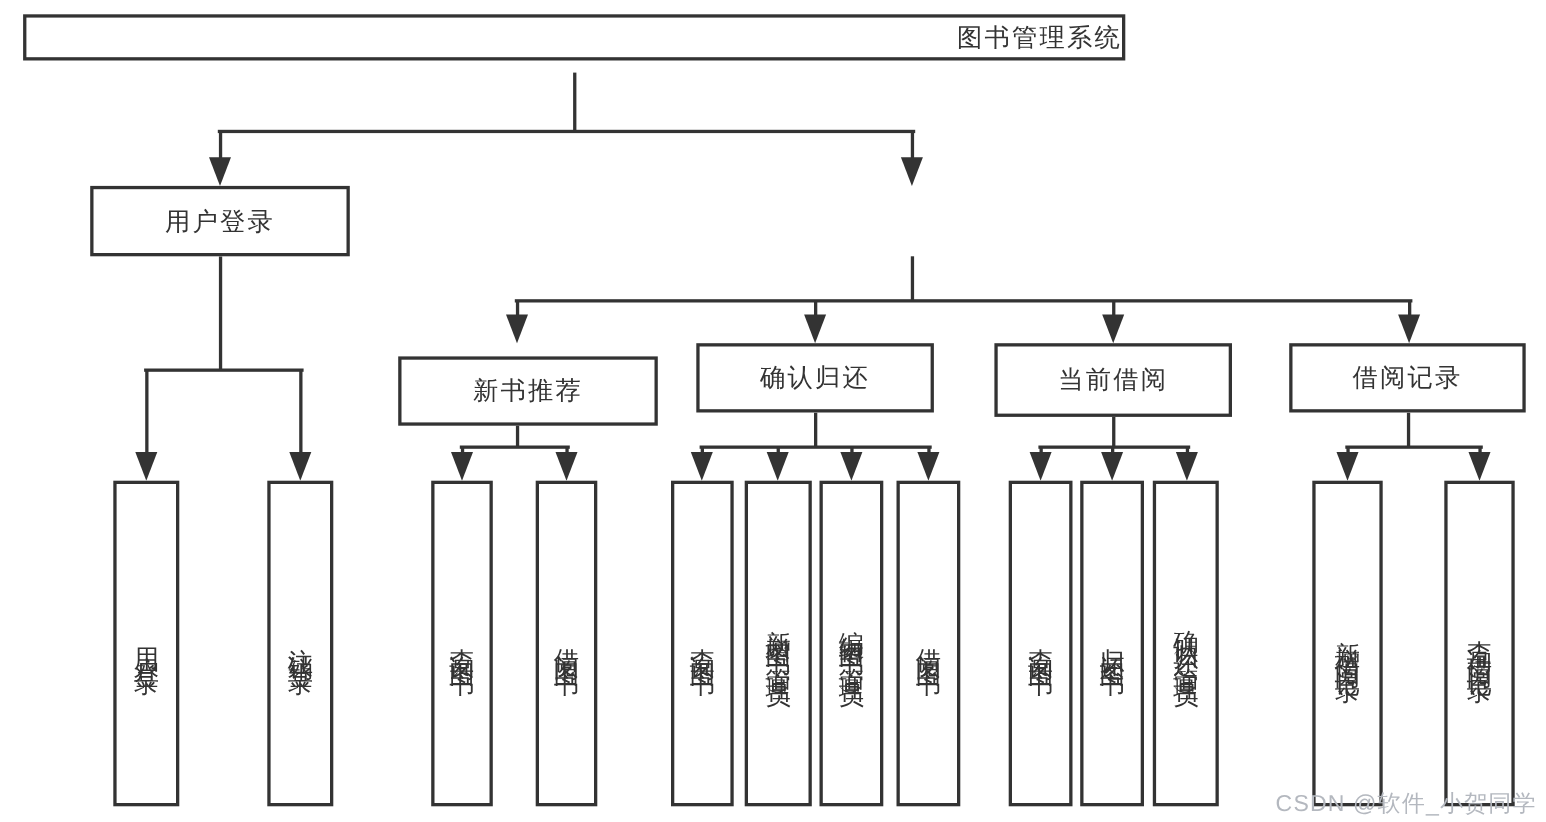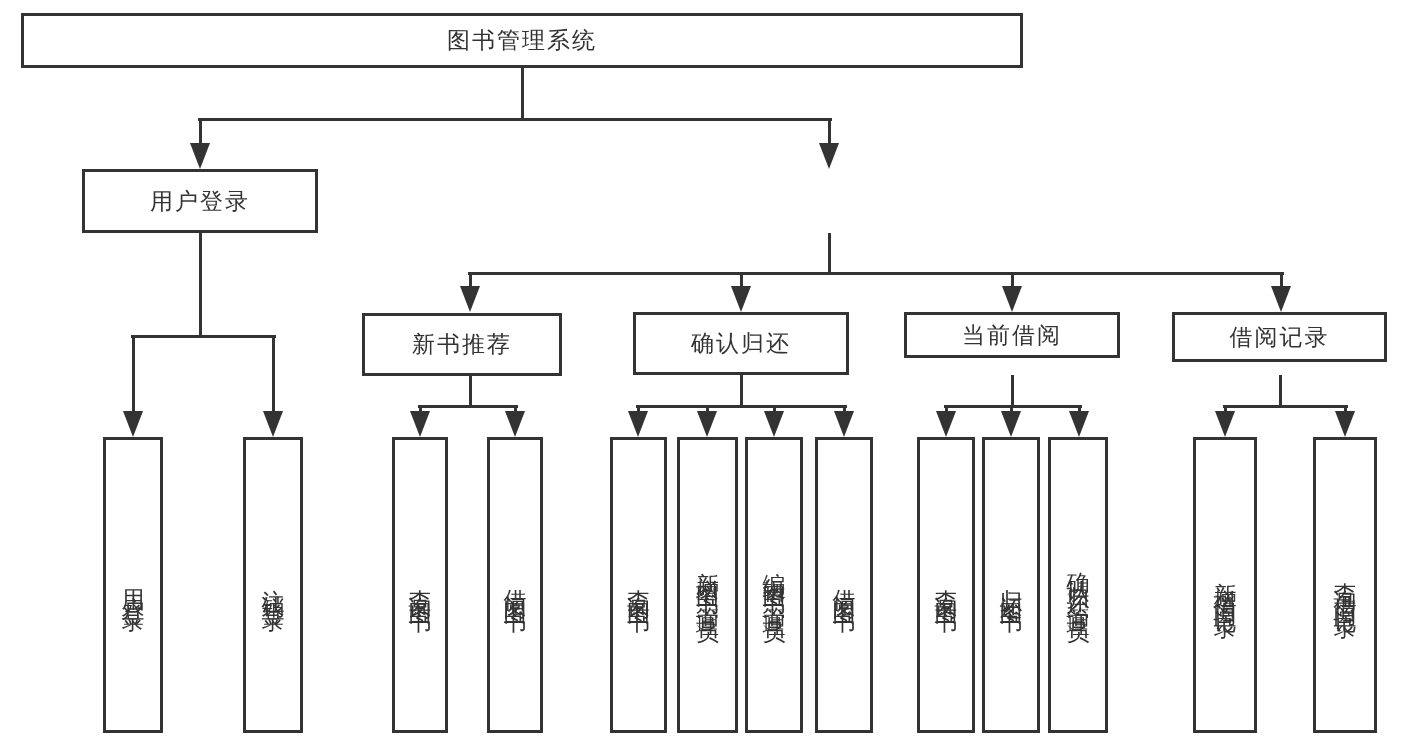--- a/index.html
+++ b/index.html
@@ -58,20 +58,21 @@
     font-size: 21px;
     letter-spacing: 1px;
     z-index: 5;
     white-space: nowrap;
   }
 </style>
 </head>
 <body>
 
 <div id="stage" style="--line: #333333; --text: #333333; --bg: #ffffff; --fill: #ffffff;">
+  <div class="watermark" title="图书管理系统" style="color: rgb(180, 184, 191);">CSDN @软件_小贺同学</div>
 <div class="edge" style="left: 520.5px; top: 66px; width: 3px; height: 54px;"></div>
     <div class="edge" style="left: 197.5px; top: 117.5px; width: 634px; height: 3px;"></div>
     <div class="edge" style="left: 198.5px; top: 119px; width: 3px; height: 28px;"></div>
     <div class="arrowhead" style="left: 190px; top: 143px;"></div>
     <div class="edge" style="left: 827.5px; top: 119px; width: 3px; height: 28px;"></div>
     <div class="arrowhead" style="left: 819px; top: 143px;"></div>
     <div class="edge" style="left: 198.5px; top: 233px; width: 3px; height: 104px;"></div>
     <div class="edge" style="left: 130.5px; top: 334.5px; width: 145px; height: 3px;"></div>
     <div class="edge" style="left: 131.5px; top: 336px; width: 3px; height: 79px;"></div>
     <div class="arrowhead" style="left: 123px; top: 411px;"></div>
@@ -110,36 +111,36 @@
     <div class="edge" style="left: 1009.5px; top: 406px; width: 3px; height: 9px;"></div>
     <div class="arrowhead" style="left: 1001px; top: 411px;"></div>
     <div class="edge" style="left: 1077.5px; top: 406px; width: 3px; height: 9px;"></div>
     <div class="arrowhead" style="left: 1069px; top: 411px;"></div>
     <div class="edge" style="left: 1278.5px; top: 375px; width: 3px; height: 32px;"></div>
     <div class="edge" style="left: 1222.5px; top: 404.5px; width: 125px; height: 3px;"></div>
     <div class="edge" style="left: 1223.5px; top: 406px; width: 3px; height: 9px;"></div>
     <div class="arrowhead" style="left: 1215px; top: 411px;"></div>
     <div class="edge" style="left: 1343.5px; top: 406px; width: 3px; height: 9px;"></div>
     <div class="arrowhead" style="left: 1335px; top: 411px;"></div>
-    <div class="node horizontal" style="left: 21px; top: 13px; width: 1002px; height: 55px;">
+    <div class="node horizontal" style="left: 21px; top: 13px; width: 1002px; height: 42px; justify-content: flex-end;">
       <span class="node-label">图书管理系统</span>
     </div>
     <div class="node horizontal" style="left: 82px; top: 169px; width: 236px; height: 64px;">
       <span class="node-label">用户登录</span>
     </div>
-    <div class="node horizontal" style="left: 362px; top: 313px; width: 200px; height: 63px;">
+    <div class="node horizontal" style="left: 362px; top: 324px; width: 236px; height: 63px;">
       <span class="node-label">新书推荐</span>
     </div>
     <div class="node horizontal" style="left: 633px; top: 312px; width: 216px; height: 63px;">
       <span class="node-label">确认归还</span>
     </div>
-    <div class="node horizontal" style="left: 904px; top: 312px; width: 216px; height: 46px;">
+    <div class="node horizontal" style="left: 904px; top: 312px; width: 216px; height: 67px;">
       <span class="node-label">当前借阅</span>
     </div>
-    <div class="node horizontal" style="left: 1172px; top: 312px; width: 215px; height: 50px;">
+    <div class="node horizontal" style="left: 1172px; top: 312px; width: 215px; height: 63px;">
       <span class="node-label">借阅记录</span>
     </div>
     <div class="node vertical" style="left: 103px; top: 437px; width: 60px; height: 296px;">
       <span class="node-label">用户登录</span>
     </div>
     <div class="node vertical" style="left: 243px; top: 437px; width: 60px; height: 296px;">
       <span class="node-label">注销登录</span>
     </div>
     <div class="node vertical" style="left: 392px; top: 437px; width: 56px; height: 296px;">
       <span class="node-label">查询图书</span>

